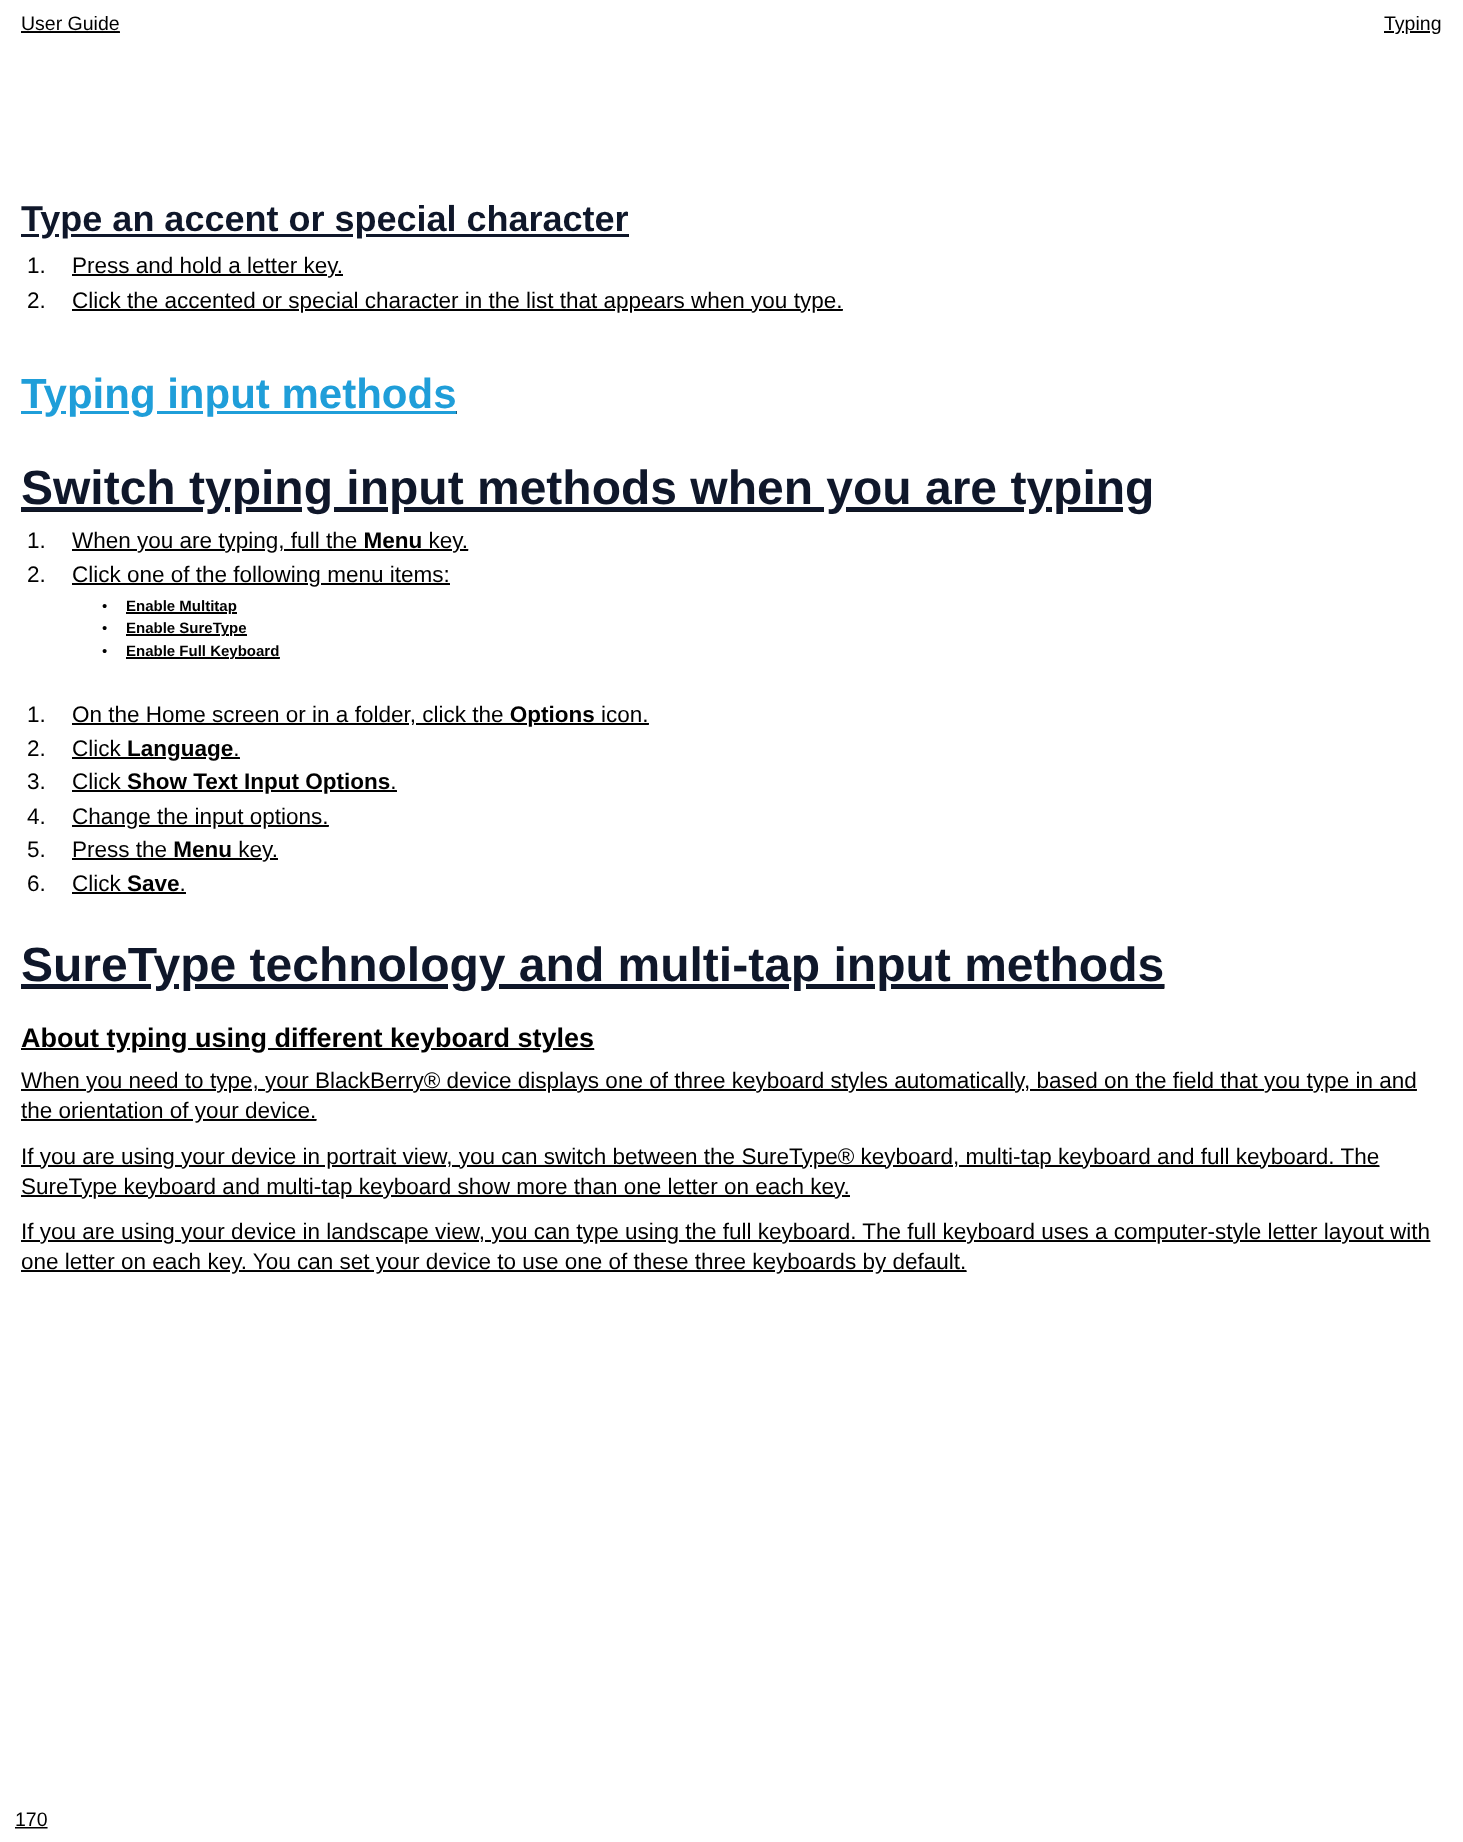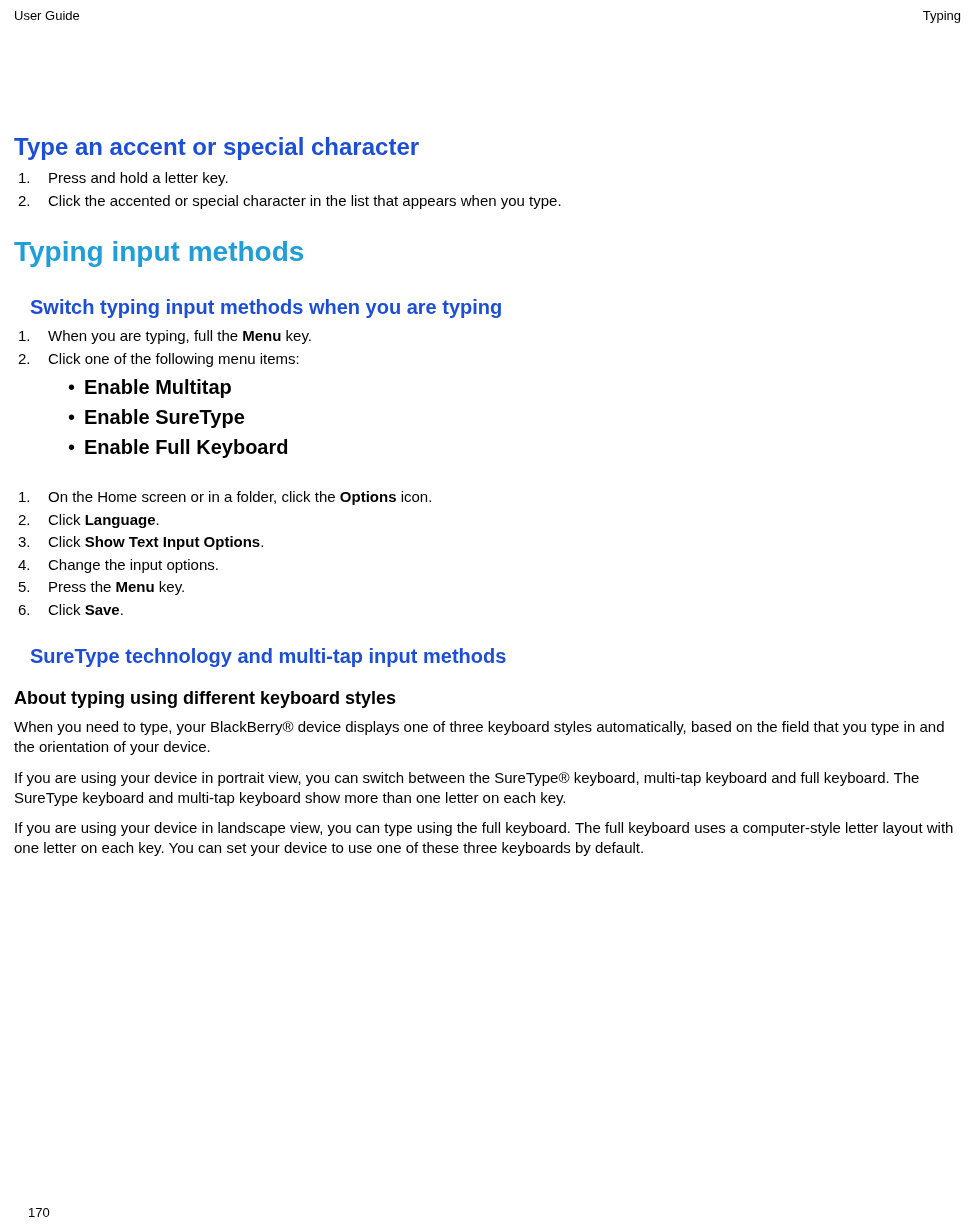--- a/index.html
+++ b/index.html
@@ -1,15 +1,15 @@
 <!DOCTYPE html>
 <html><head>
   <meta charset="utf-8">
   <style>
-    * { margin: 0; padding: 0; box-sizing: border-box; }
+    * { margin: 0; padding: 0; box-sizing: border-box; text-decoration: underline; }
     body {
       width: 975px;
       height: 1228px;
       font-family: "Segoe UI", "Helvetica Neue", Arial, sans-serif;
       color: #000;
       position: relative;
       background: #fff;
     }
     .page {
       padding: 8px 14px 0 14px;
@@ -17,34 +17,33 @@
     .header {
       display: flex;
       justify-content: space-between;
       font-size: 13px;
       color: #000;
       margin-bottom: 110px;
     }
     .h2-dark {
       font-size: 24px;
       font-weight: 700;
-      color: #1d4ed8;
+      color: #0f172a;
       margin-top: 8px;
       margin-bottom: 6px;
     }
     .h1-blue {
       font-size: 28px;
       font-weight: 700;
       color: #1f9ed9;
-      margin-top: 24px;
+      margin-top: 35px;
       margin-bottom: 28px;
     }
     .h2-dark.lg {
-      font-size: 20px;
-      margin-left: 16px;
+      font-size: 32px;
     }
     .h3-dark {
       font-size: 18px;
       font-weight: 700;
       color: #000;
       margin-top: 20px;
       margin-bottom: 8px;
     }
     .body-p {
       font-size: 15px;
@@ -75,36 +74,36 @@
       top: 0;
     }
     ul.bullets {
       list-style: none;
       padding-left: 20px;
       margin-top: 2px;
     }
     ul.bullets > li {
       position: relative;
       padding-left: 16px;
-      font-size: 20px;
+      font-size: 10px;
       line-height: 1.5;
       color: #000;
     }
     ul.bullets > li::before {
       content: "•";
       position: absolute;
       left: 0;
       top: 0;
     }
     .bold { font-weight: 700; margin-top: 36px; }
     .section { margin-bottom: 24px; }
     .page-footer {
       position: absolute;
       bottom: 8px;
-      left: 28px;
+      left: 10px;
       font-size: 13px;
       color: #000;
     }
   </style>
 </head>
 <body>
 
 <div class="page">
   <div class="header">
     <span>User Guide</span>

